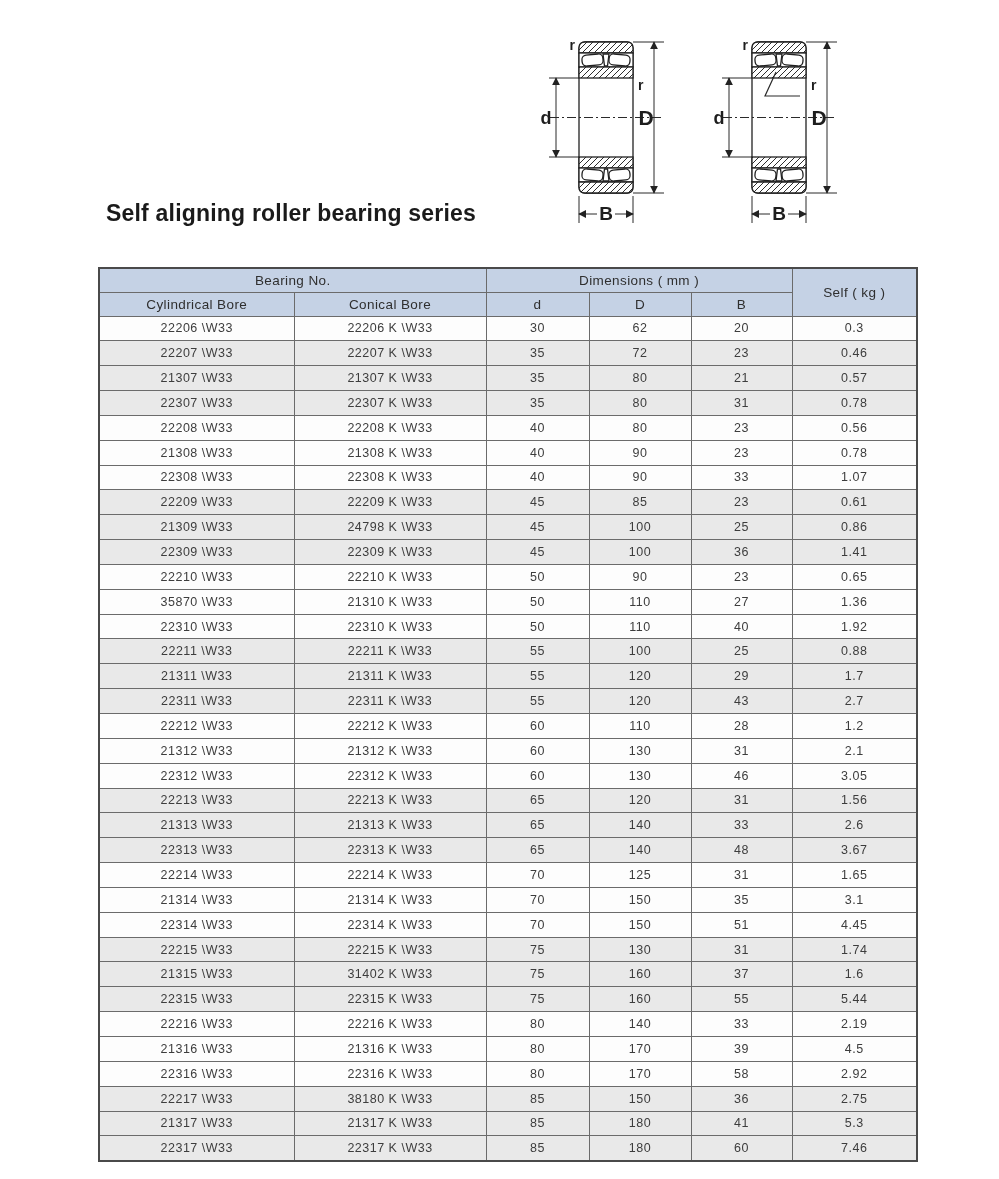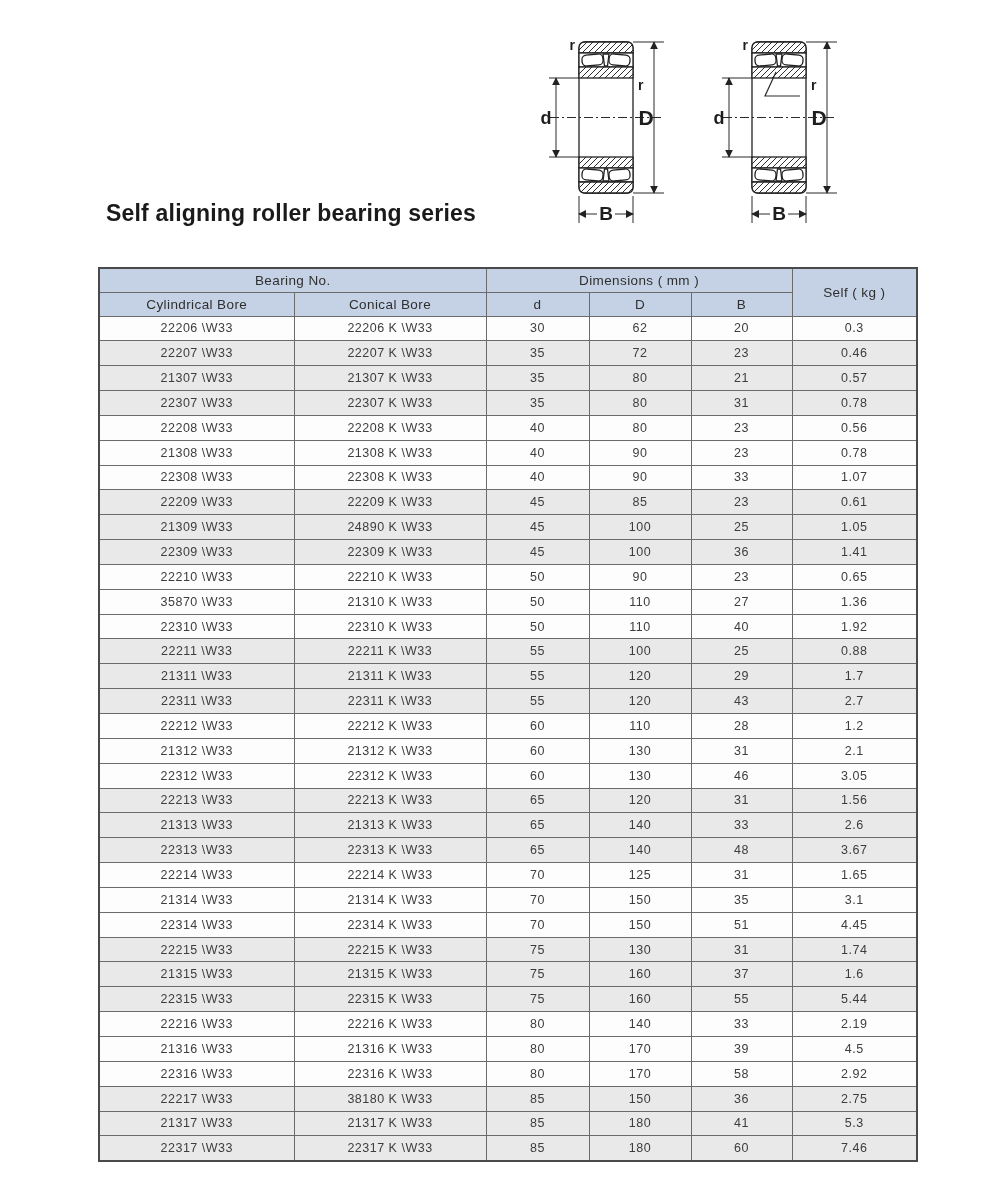--- a/index.html
+++ b/index.html
@@ -192,25 +192,25 @@
         <tr class="g">
           <td>22209 \W33</td>
           <td>22209 K \W33</td>
           <td>45</td>
           <td>85</td>
           <td>23</td>
           <td>0.61</td>
         </tr>
         <tr class="g">
           <td>21309 \W33</td>
-          <td>24890 K \W33</td>
+          <td>24798 K \W33</td>
           <td>45</td>
           <td>100</td>
           <td>25</td>
-          <td>1.05</td>
+          <td>0.86</td>
         </tr>
         <tr class="g">
           <td>22309 \W33</td>
           <td>22309 K \W33</td>
           <td>45</td>
           <td>100</td>
           <td>36</td>
           <td>1.41</td>
         </tr>
         <tr class="w">
@@ -336,21 +336,21 @@
         <tr class="g">
           <td>22215 \W33</td>
           <td>22215 K \W33</td>
           <td>75</td>
           <td>130</td>
           <td>31</td>
           <td>1.74</td>
         </tr>
         <tr class="g">
           <td>21315 \W33</td>
-          <td>21315 K \W33</td>
+          <td>31402 K \W33</td>
           <td>75</td>
           <td>160</td>
           <td>37</td>
           <td>1.6</td>
         </tr>
         <tr class="g">
           <td>22315 \W33</td>
           <td>22315 K \W33</td>
           <td>75</td>
           <td>160</td>

